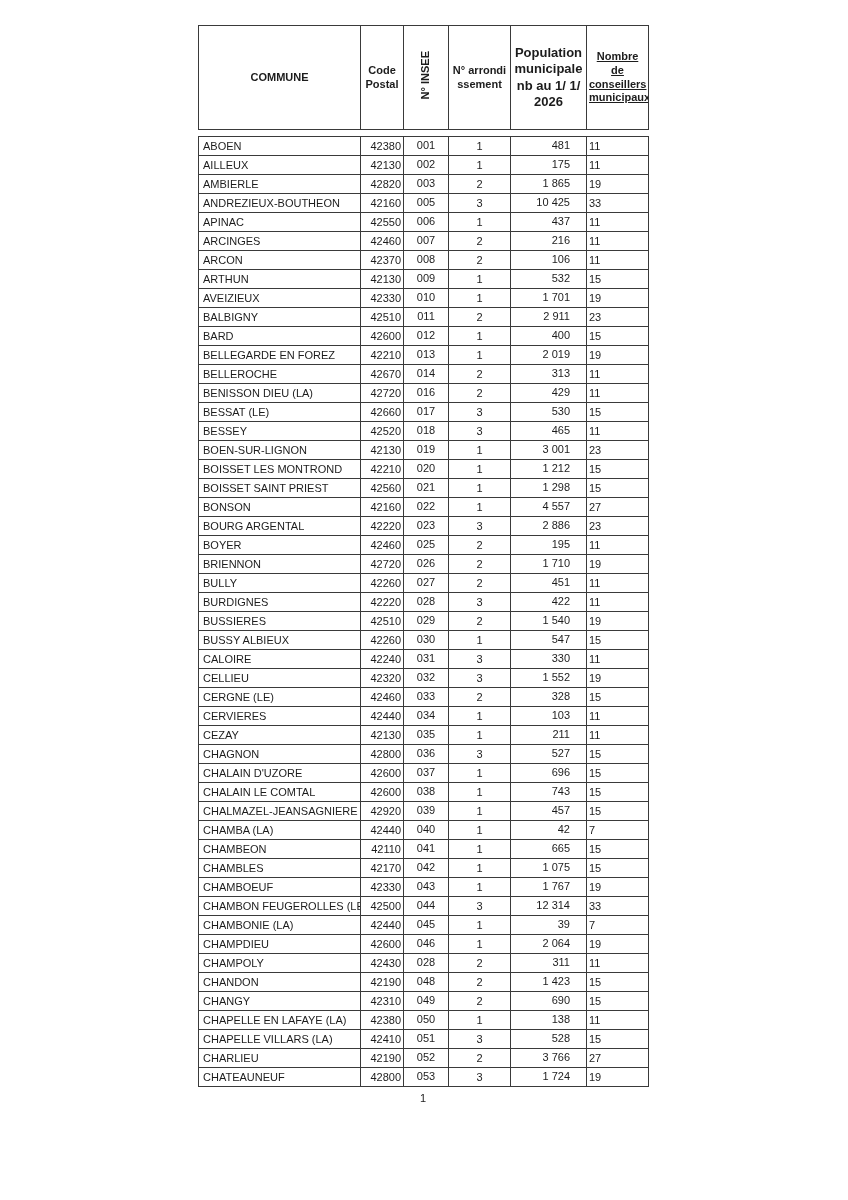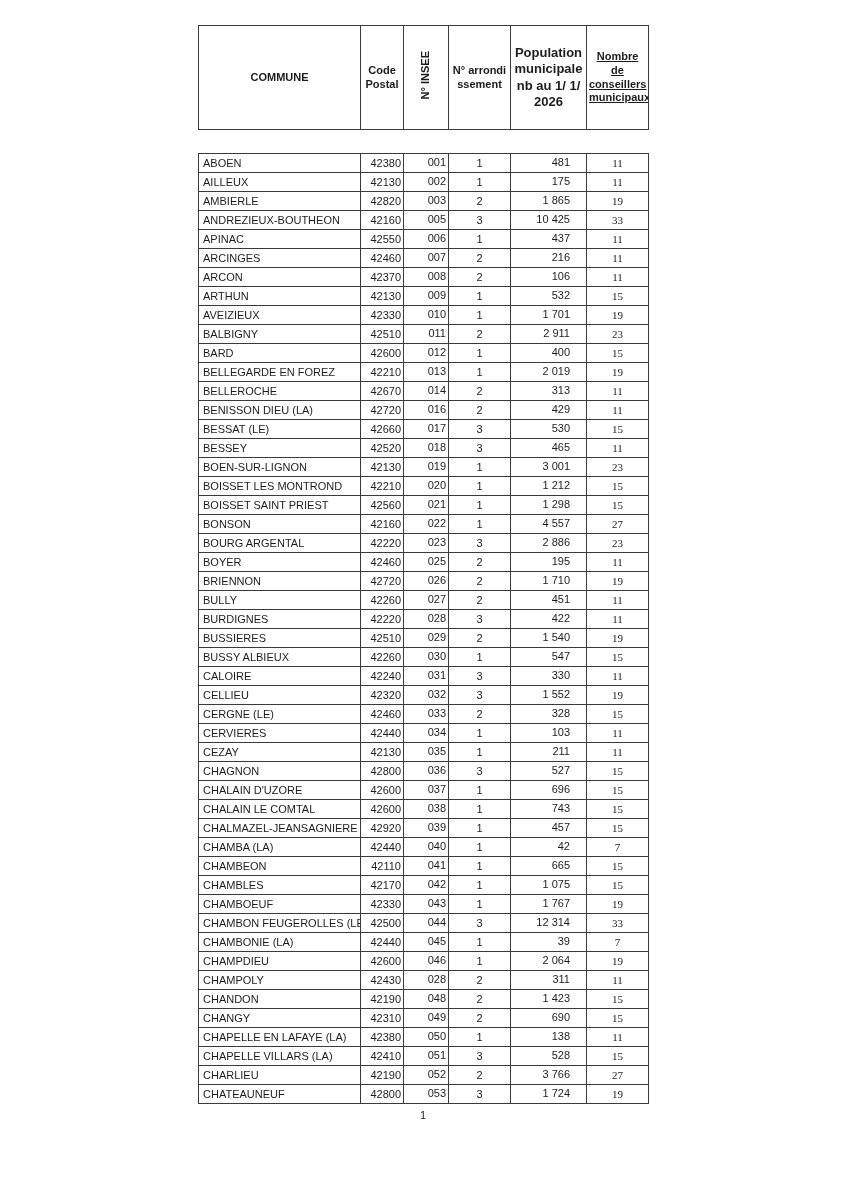--- a/index.html
+++ b/index.html
@@ -50,34 +50,34 @@
   .header-table th.small-pop{font-size:13px;}
   .header-table th.small-cons{font-size:11px;text-decoration:underline;}
   .vertical{
     writing-mode:vertical-rl;
     transform:rotate(180deg);
     display:inline-block;
     white-space:nowrap;
   }
 
   
-  .body-table{margin-top:23px;}
+  .body-table{margin-top:6px;}
   .body-table td{
     font-size:11px;
     height:19px;
     padding:0 2px;
     vertical-align:middle;
     white-space:nowrap;
   }
   td.col-commune{text-align:left;padding-left:4px;}
   td.col-cp{text-align:right;}
-  td.col-insee{text-align:right;vertical-align:top;padding-top:2px;}
+  td.col-insee{text-align:center;vertical-align:top;padding-top:2px;}
   td.col-arr{text-align:center;}
   td.col-pop{text-align:right;padding-right:16px;vertical-align:top;padding-top:2px;}
-  td.col-cons{text-align:center;font-family:Liberation Serif, serif;}
+  td.col-cons{}
 
   .page-number{
     text-align:center;
     font-size:11px;
     margin-top:5px;
     width:450px;
   }
 </style>
 </head>
 <body>

